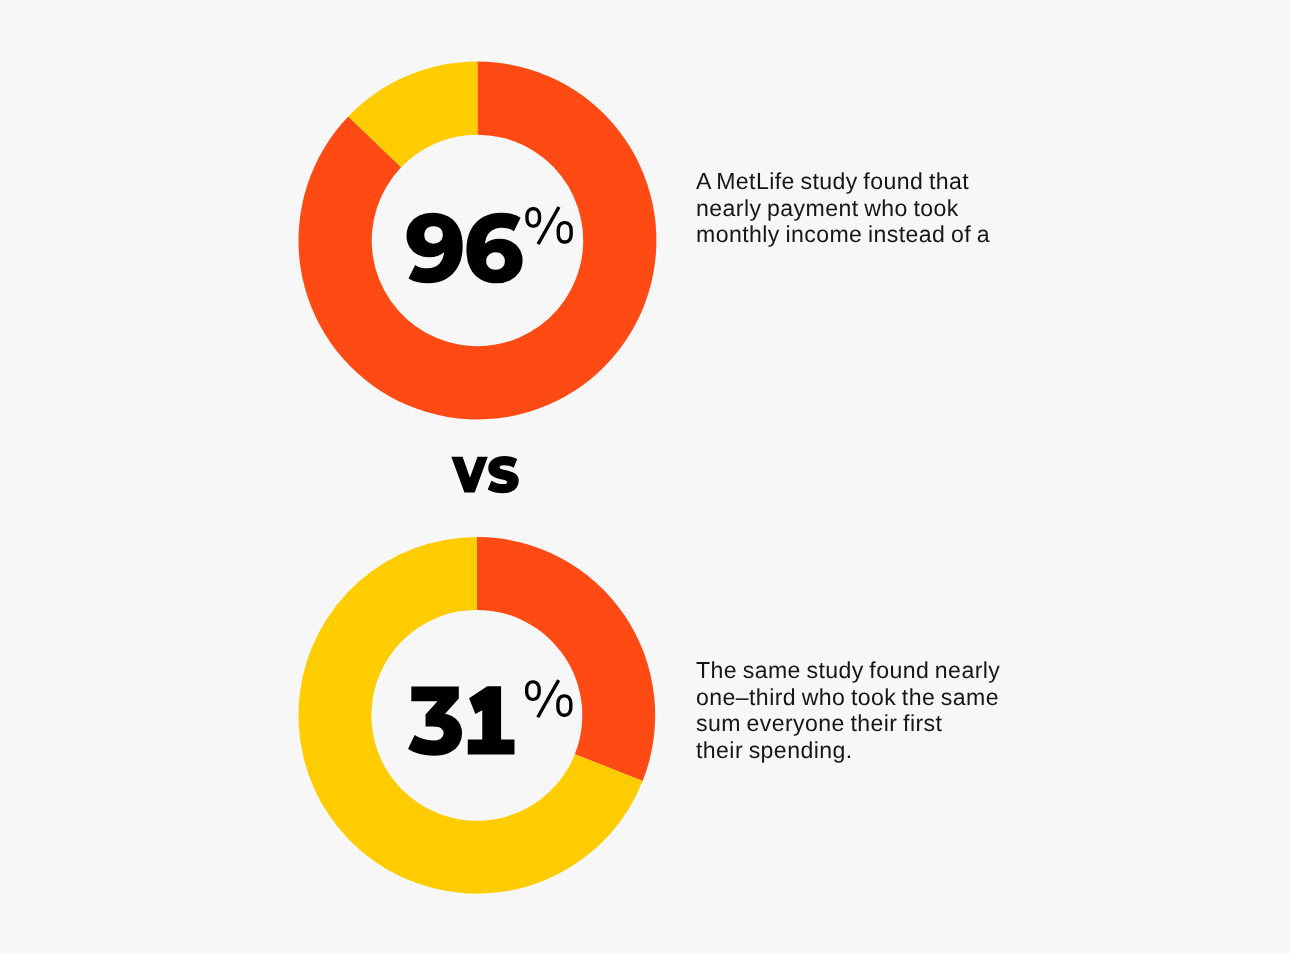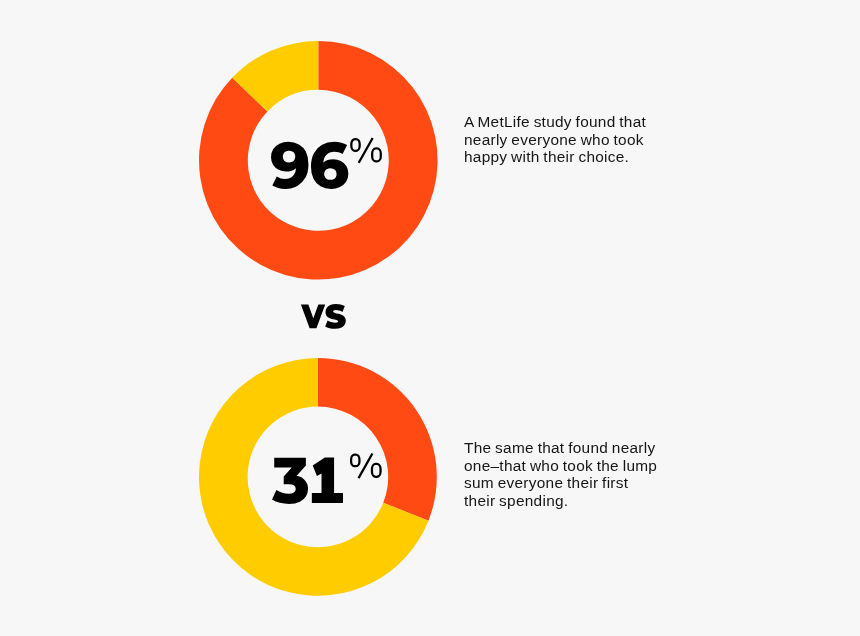--- a/index.html
+++ b/index.html
@@ -38,22 +38,22 @@
       </g>
       <g>
         <rect x="80.33" y="5.13" width="8.34" height="11.64" rx="3.67" ry="4.84" fill="none" stroke="#000000" stroke-width="2.26" stroke-linejoin="round"></rect>
         <rect x="101.18" y="14.43" width="8.60" height="12.94" rx="3.78" ry="4.99" fill="none" stroke="#000000" stroke-width="2.26" stroke-linejoin="round"></rect>
         <line x1="101.65" y1="4.00" x2="87.75" y2="28.70" stroke="#000000" stroke-width="2.26" stroke-linecap="butt"></line>
       </g>
     </svg>
 
   <div class="blurb" style="left:464px;top:113px;">
     <div>A MetLife study found that</div>
-    <div>nearly everyone who took</div>
-    <div>happy with their choice.</div>
+    <div>nearly payment who took</div>
+    <div>monthly income instead of a</div>
   </div>
 
   <svg class="glyphs" id="vslabel" width="60" height="34" style="left:300px;top:303px;" viewBox="0 0 60 34">
       <g transform="translate(0.9,25.28)">
         <g transform="scale(0.02948,-0.03389)">
           <g>
             <path d="M277 0 -19 700H235L476 109H325L573 700H805L509 0Z" fill="#000000" transform="translate(19.00,0)"></path>
           </g>
         </g>
       </g>
@@ -83,19 +83,19 @@
         </g>
       </g>
       <g>
         <rect x="79.10" y="5.58" width="8.34" height="11.64" rx="3.67" ry="4.84" fill="none" stroke="#000000" stroke-width="2.26" stroke-linejoin="round"></rect>
         <rect x="99.95" y="14.88" width="8.60" height="12.94" rx="3.78" ry="4.99" fill="none" stroke="#000000" stroke-width="2.26" stroke-linejoin="round"></rect>
         <line x1="100.42" y1="4.45" x2="86.52" y2="29.15" stroke="#000000" stroke-width="2.26" stroke-linecap="butt"></line>
       </g>
     </svg>
 
   <div class="blurb" style="left:464px;top:439px;">
-    <div>The same that found nearly</div>
-    <div>one–that who took the lump</div>
+    <div>The same study found nearly</div>
+    <div>one–third who took the same</div>
     <div>sum everyone their first</div>
     <div>their spending.</div>
   </div>
 
 </div>
 
 </body></html>

